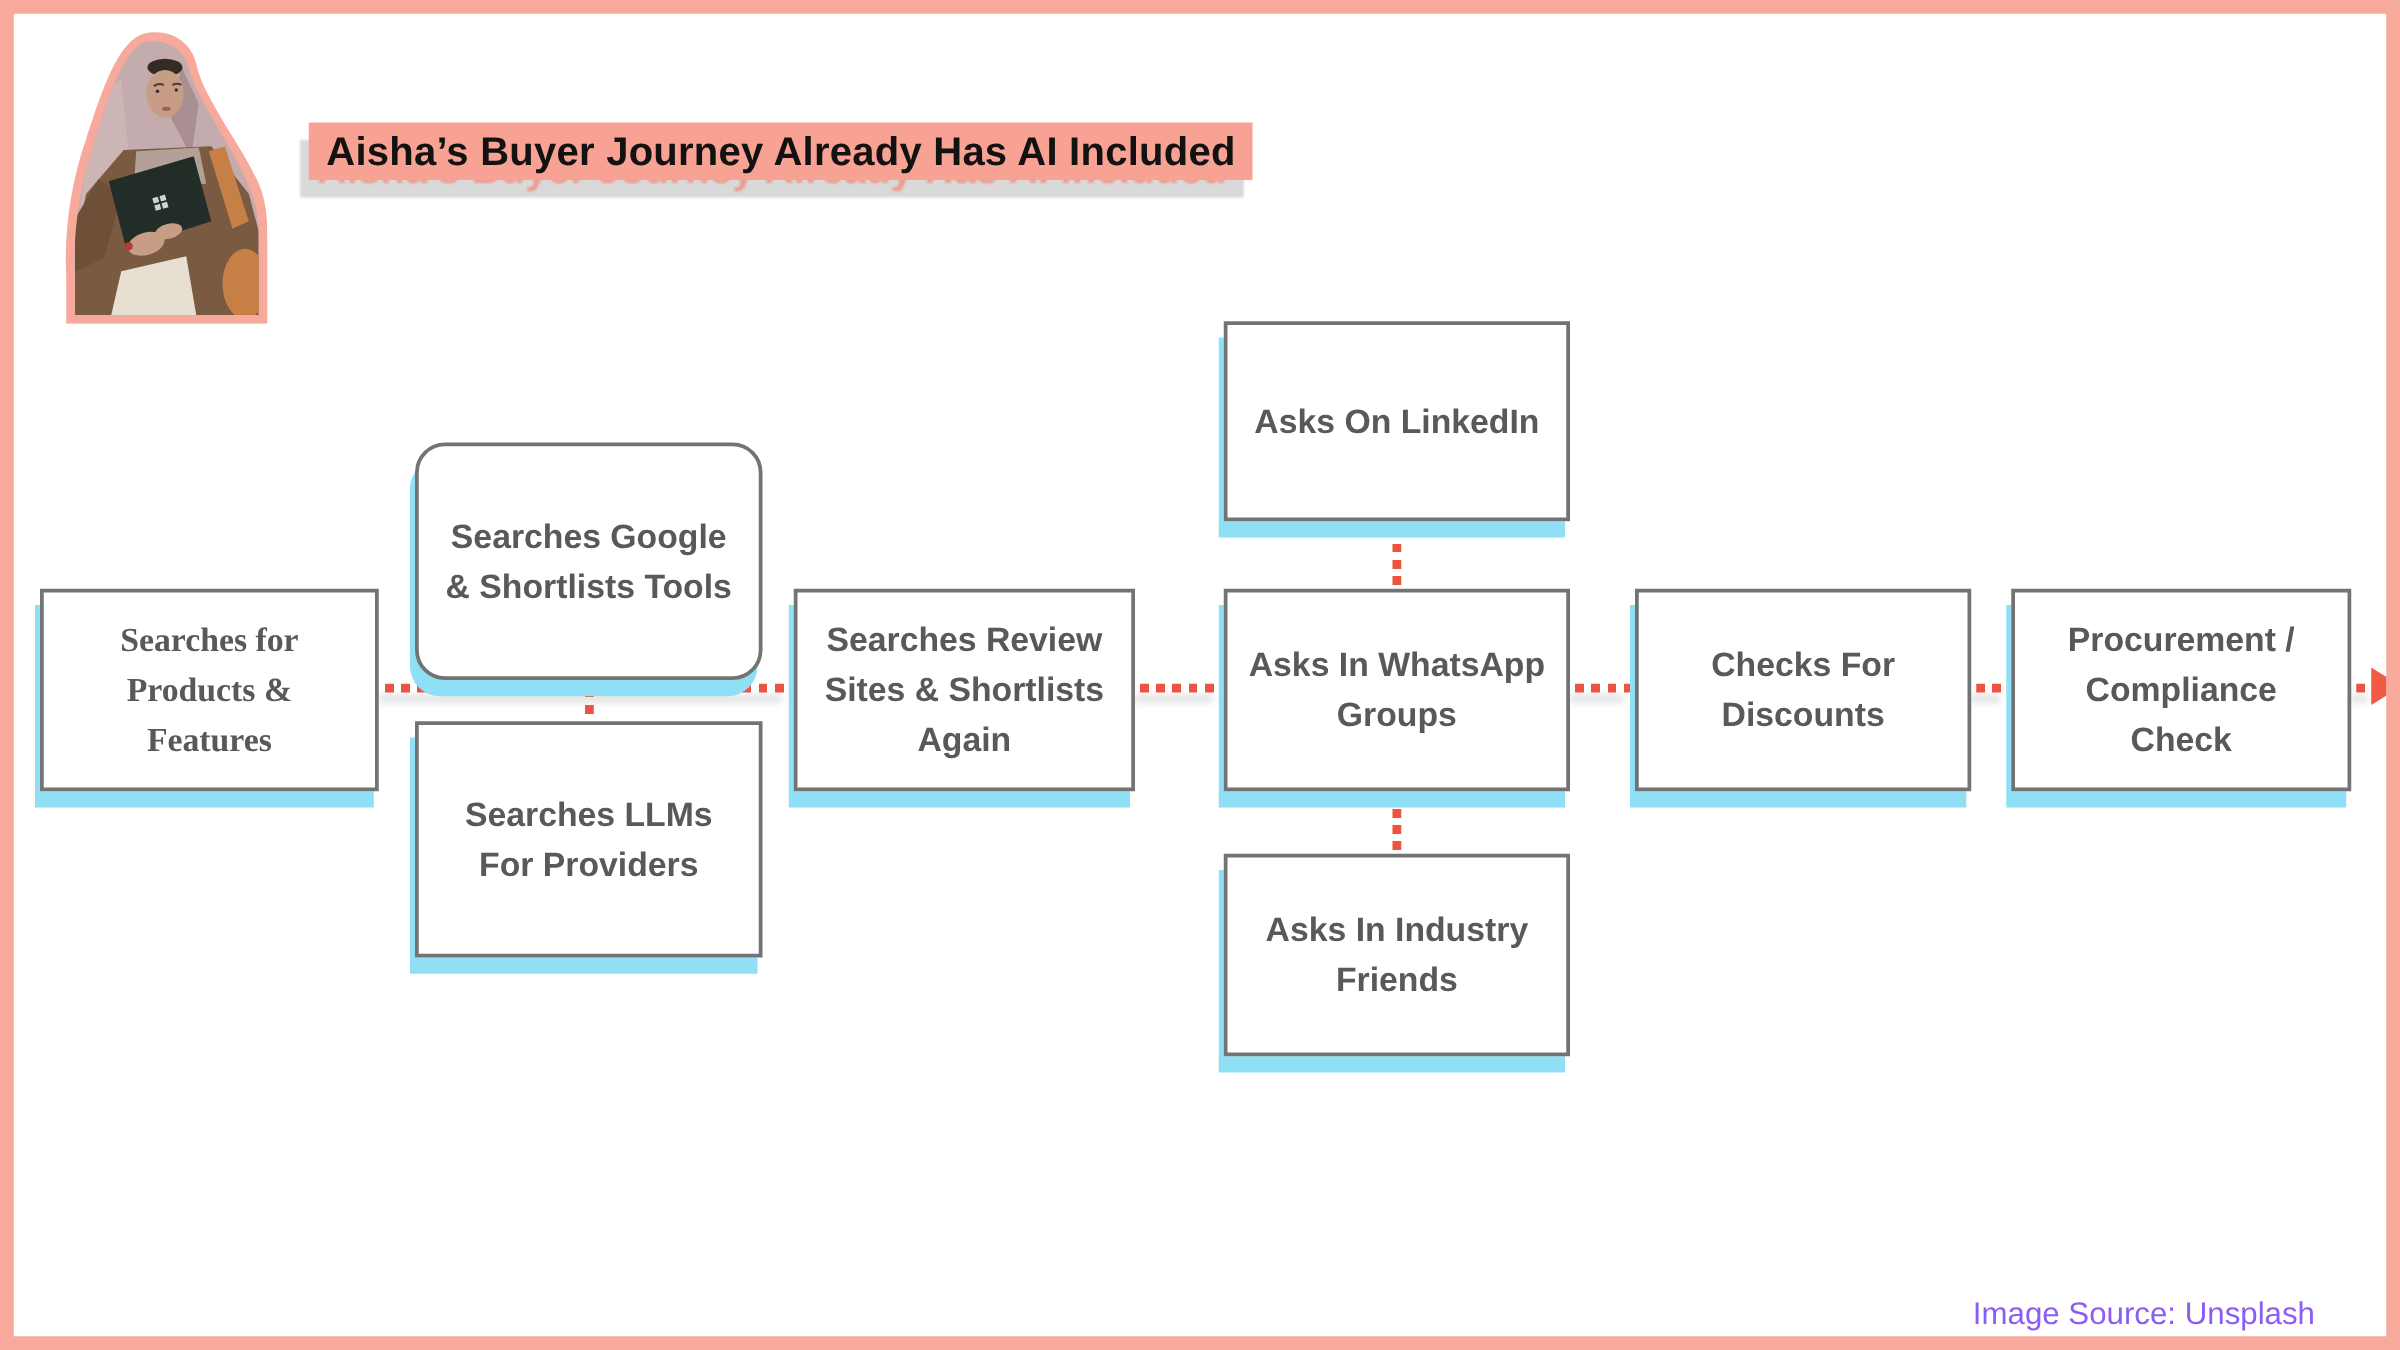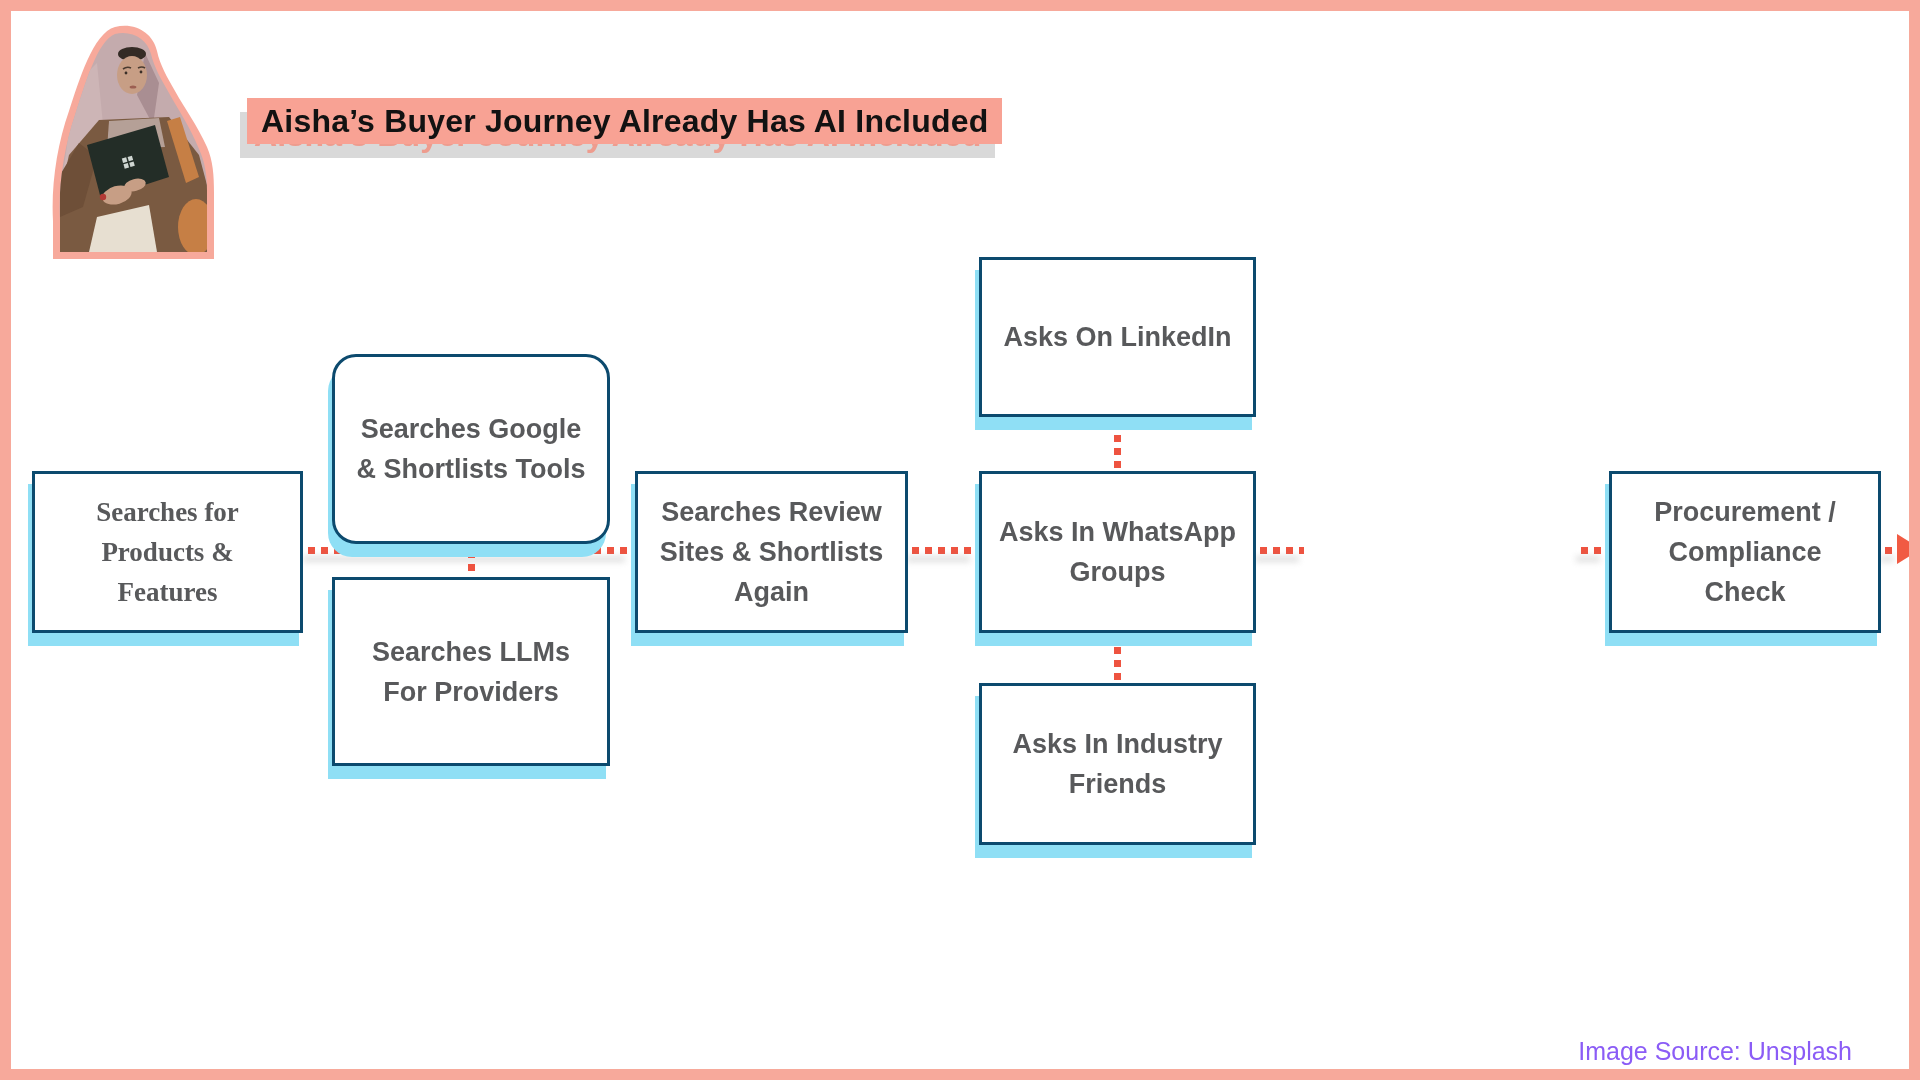--- a/index.html
+++ b/index.html
@@ -24,21 +24,21 @@
     position:absolute;z-index:1;left:0;top:0;right:0;bottom:0;
     transform:translate(-7px,14px);
     background:#D9D9D9;color:rgba(241,144,128,0.85);
     font-size:32px;font-weight:bold;line-height:46px;
     padding:0 14px;white-space:nowrap;letter-spacing:.2px;
     filter:blur(0.7px);
   }
   
   .box{
     position:absolute;box-sizing:border-box;
-    background:#ffffff;border:3px solid #0c4a6e;
+    background:#ffffff;border:3px solid #737373;
     box-shadow:-4px 13px 0 0 #8FDFF5;
     display:flex;align-items:center;justify-content:center;
     text-align:center;color:#58595B;
     font-size:27px;font-weight:bold;line-height:40px;
     white-space:pre-line;padding:4px 8px;z-index:3;
   }
   
   .hline,.vline{position:absolute;z-index:2;}
   .hline{height:7px;background-image:repeating-linear-gradient(to right,#EE5340 0 7px,transparent 7px 13px);}
   .vline{width:7px;background-image:repeating-linear-gradient(to bottom,#EE5340 0 7px,transparent 7px 13px);}
@@ -104,20 +104,22 @@
   </div>
 
   <div class="box" style="left:21px;top:460px;width:271px;height:162px;font-family:Liberation Serif, serif;">Searches for
 Products &amp;
 Features</div>
   <div class="box" style="left:624px;top:460px;width:273px;height:162px;">Searches Review
 Sites &amp; Shortlists
 Again</div>
   <div class="box" style="left:968px;top:460px;width:277px;height:162px;">Asks In WhatsApp
 Groups</div>
+  <div class="box" style="left:1297px;top:460px;width:269px;height:162px;">Checks For
+Discounts</div>
   <div class="box" style="left:1598px;top:460px;width:272px;height:162px;">Procurement /
 Compliance
 Check</div>
 
   <div class="box" style="left:321px;top:343px;width:278px;height:190px;border-radius:24px;">Searches Google
 &amp; Shortlists Tools</div>
   <div class="box" style="left:321px;top:566px;width:278px;height:189px;">Searches LLMs
 For Providers</div>
 
   <div class="box" style="left:968px;top:246px;width:277px;height:160px;">Asks On LinkedIn</div>

